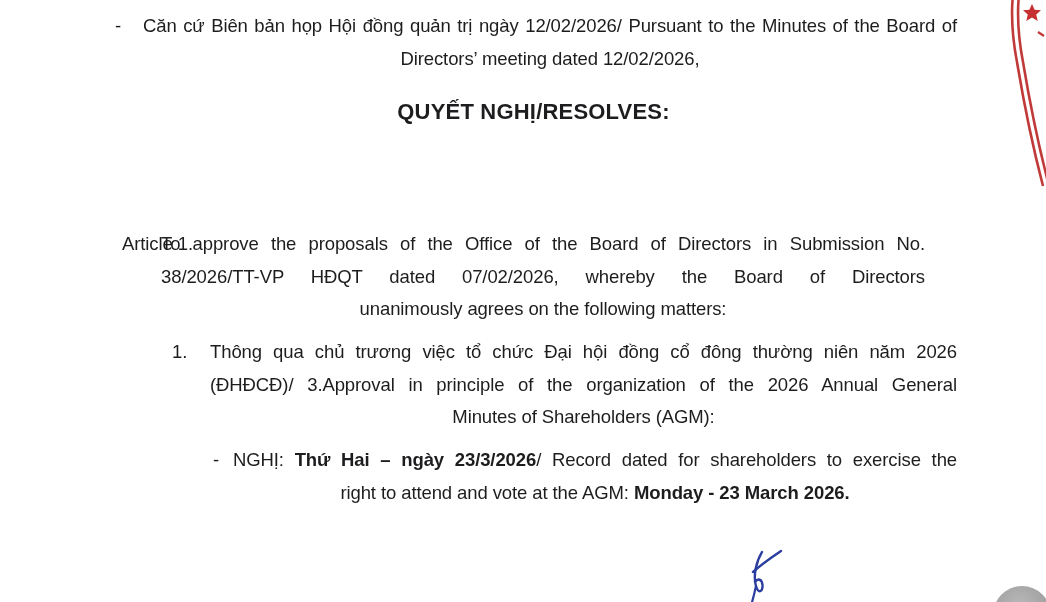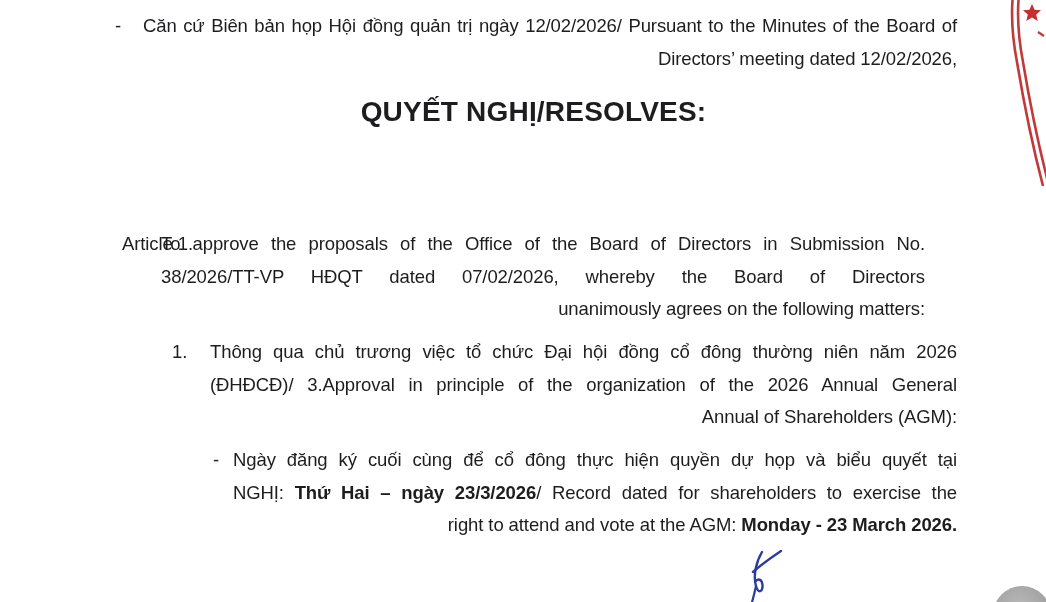--- a/index.html
+++ b/index.html
@@ -19,28 +19,28 @@
     color:var(--text);
     font-size:18.5px;
     line-height:32.5px;
     letter-spacing:-0.1px;
   }
   .block{position:absolute;}
   .marker{position:absolute;left:0;top:0;}
   .label{position:absolute;left:0;top:0;white-space:nowrap;}
   .b,.bold{font-weight:bold;}
   .i,.ital{}
-  .txt .line{text-align:right;}
+  .txt .line{text-align:center;}
   .txt .line.just{
     text-align:justify;
     text-align-last:justify;
   }
   .heading{
     position:absolute;left:110px;top:96px;width:847px;
-    text-align:center;font-weight:bold;font-size:28px;
+    text-align:center;font-weight:bold;font-size:22px;
     letter-spacing:0.2px;
   }
   
   #preamble{left:115px;top:10px;width:842px;}
   #preamble .txt{margin-left:28px;width:814px;}
   
   #dieu1{left:112px;top:156px;width:845px;}
   #dieu1 .txt{margin-left:81px;width:764px;}
   
   #article1{left:122px;top:228px;width:847px;}
@@ -91,28 +91,27 @@
         <div class="line just"><span class="i">38/2026/TT-VP HĐQT dated 07/02/2026, whereby the Board of Directors</span></div>
         <div class="line"><span class="i">unanimously agrees on the following matters:</span></div>
       </div>
   </div>
 
   <div class="block" id="item1">
     <span class="label">1.</span>
     <div class="txt">
         <div class="line just"><span>Thông qua chủ trương việc tổ chức Đại hội đồng cổ đông thường niên năm 2026</span></div>
         <div class="line just"><span>(ĐHĐCĐ)/ 3.</span><span class="i">Approval in principle of the organization of the 2026 Annual General</span></div>
-        <div class="line"><span class="i">Annual of Shareholders (AGM):</span></div>
+        <div class="line"><span class="i">Minutes of Shareholders (AGM):</span></div>
       </div>
   </div>
 
   <div class="block" id="record">
     <span class="marker">-</span>
     <div class="txt">
-        <div class="line just"><span>Ngày đăng ký cuối cùng để cổ đông thực hiện quyền dự họp và biểu quyết tại</span></div>
         <div class="line just"><span>NGHỊ: </span><span class="b">Thứ Hai – ngày 23/3/2026</span><span>/ Record dated for shareholders to exercise the</span></div>
         <div class="line"><span>right to attend and vote at the AGM: </span><span class="b i">Monday - 23 March 2026.</span></div>
       </div>
   </div>
 
   <svg class="sig-svg" viewBox="0 0 64 56" aria-hidden="true">
     <path d="M 30 4 C 24 14, 21 28, 24 38 C 26 46, 31 44, 30.5 37 C 30 31, 26 30, 23 34" fill="none" stroke="#2c3da0" stroke-width="2.4" stroke-linecap="round"></path>
     <path d="M 24 38 C 22.5 45, 21 51, 19.5 56" fill="none" stroke="#2c3da0" stroke-width="2.2" stroke-linecap="round"></path>
     <path d="M 21 24 C 30 16, 40 9, 49 3" fill="none" stroke="#2c3da0" stroke-width="2.4" stroke-linecap="round"></path>
   </svg>

